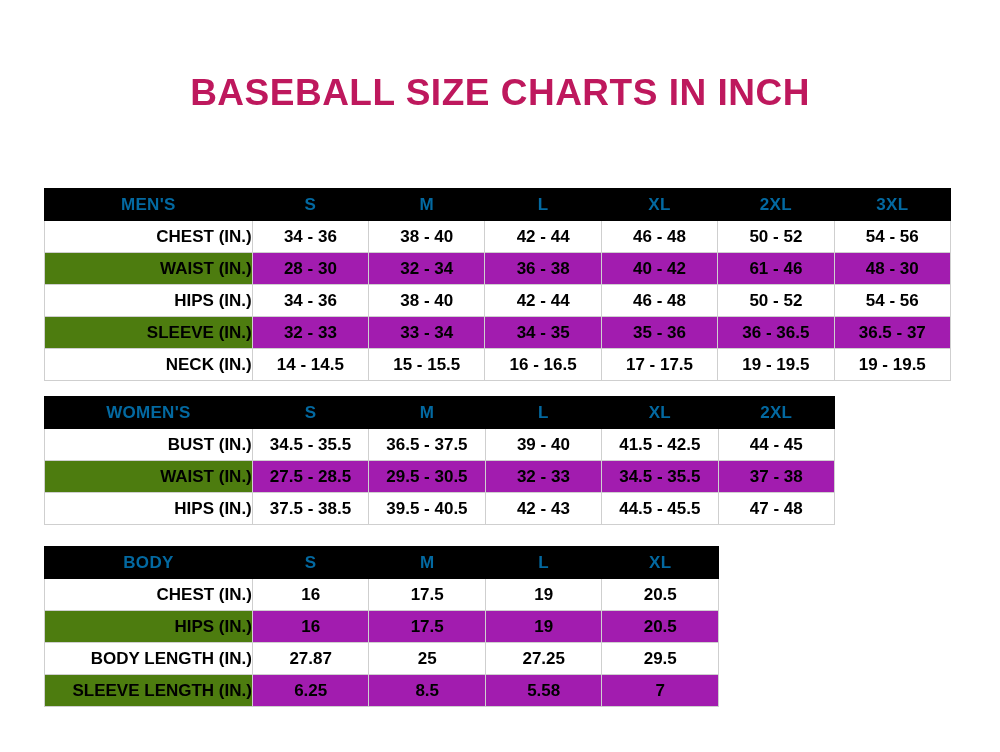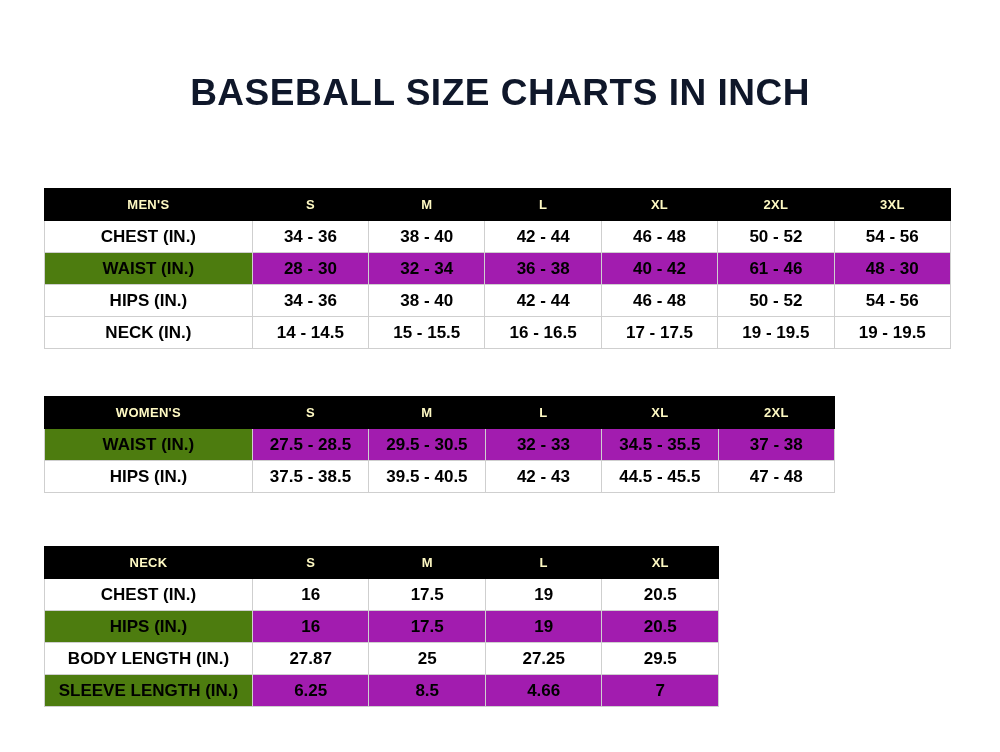--- a/index.html
+++ b/index.html
@@ -22,21 +22,21 @@
   }
   .title {
     position: absolute;
     top: 72px;
     left: 0;
     width: 1000px;
     text-align: center;
     font-size: 37px;
     font-weight: bold;
     letter-spacing: 0.5px;
-    color: #0f172a;
+    color: #be185d;
     font-family: "Liberation Sans", sans-serif;
   }
 
   .table-wrap {
     position: absolute;
     left: 44px;
   }
   table.size-table {
     border-collapse: collapse;
     table-layout: fixed;
@@ -48,30 +48,30 @@
     border: 1px solid #cfcfcf;
     text-align: center;
     padding: 0;
     height: 31px;
     line-height: 31px;
     white-space: nowrap;
     font-weight: bold;
   }
   table.size-table thead th {
     background: #000000;
-    color: #fef9c3;
+    color: #0369a1;
     border: 1px solid #000000;
-    font-size: 13px;
+    font-size: 17px;
     letter-spacing: 0.3px;
   }
   table.size-table thead th.row-head {
     text-align: center;
   }
   table.size-table tbody td.row-head {
-    text-align: center;
+    text-align: right;
     background: #ffffff;
     margin-left: 11px;
   }
   tbody tr.alt td {
     background: #a21caf;
   }
   tbody tr.alt td.row-head {
     background: #4d7c0f;
   }
 
@@ -156,20 +156,29 @@
         </tr>
         <tr>
           <td class="row-head">HIPS (IN.)</td>
           <td>34 - 36</td>
           <td>38 - 40</td>
           <td>42 - 44</td>
           <td>46 - 48</td>
           <td>50 - 52</td>
           <td>54 - 56</td>
         </tr>
+        <tr class="alt">
+          <td class="row-head">SLEEVE (IN.)</td>
+          <td>32 - 33</td>
+          <td>33 - 34</td>
+          <td>34 - 35</td>
+          <td>35 - 36</td>
+          <td>36 - 36.5</td>
+          <td>36.5 - 37</td>
+        </tr>
         <tr>
           <td class="row-head">NECK (IN.)</td>
           <td>14 - 14.5</td>
           <td>15 - 15.5</td>
           <td>16 - 16.5</td>
           <td>17 - 17.5</td>
           <td>19 - 19.5</td>
           <td>19 - 19.5</td>
         </tr>
       </tbody>
@@ -190,20 +199,28 @@
         <tr>
           <th class="row-head">WOMEN'S</th>
           <th>S</th>
           <th>M</th>
           <th>L</th>
           <th>XL</th>
           <th>2XL</th>
         </tr>
       </thead>
       <tbody>
+        <tr>
+          <td class="row-head">BUST (IN.)</td>
+          <td>34.5 - 35.5</td>
+          <td>36.5 - 37.5</td>
+          <td>39 - 40</td>
+          <td>41.5 - 42.5</td>
+          <td>44 - 45</td>
+        </tr>
         <tr class="alt">
           <td class="row-head">WAIST (IN.)</td>
           <td>27.5 - 28.5</td>
           <td>29.5 - 30.5</td>
           <td>32 - 33</td>
           <td>34.5 - 35.5</td>
           <td>37 - 38</td>
         </tr>
         <tr>
           <td class="row-head">HIPS (IN.)</td>
@@ -221,21 +238,21 @@
     <table class="size-table" id="youth-table">
       <colgroup>
         <col class="c0">
           <col class="c1">
           <col class="c2">
           <col class="c3">
           <col class="c4">
       </colgroup>
       <thead>
         <tr>
-          <th class="row-head">NECK</th>
+          <th class="row-head">BODY</th>
           <th>S</th>
           <th>M</th>
           <th>L</th>
           <th>XL</th>
         </tr>
       </thead>
       <tbody>
         <tr>
           <td class="row-head">CHEST (IN.)</td>
           <td>16</td>
@@ -254,20 +271,20 @@
           <td class="row-head">BODY LENGTH (IN.)</td>
           <td>27.87</td>
           <td>25</td>
           <td>27.25</td>
           <td>29.5</td>
         </tr>
         <tr class="alt">
           <td class="row-head">SLEEVE LENGTH (IN.)</td>
           <td>6.25</td>
           <td>8.5</td>
-          <td>4.66</td>
+          <td>5.58</td>
           <td>7</td>
         </tr>
       </tbody>
     </table>
   </div>
 
 </div>
 
 </body></html>

